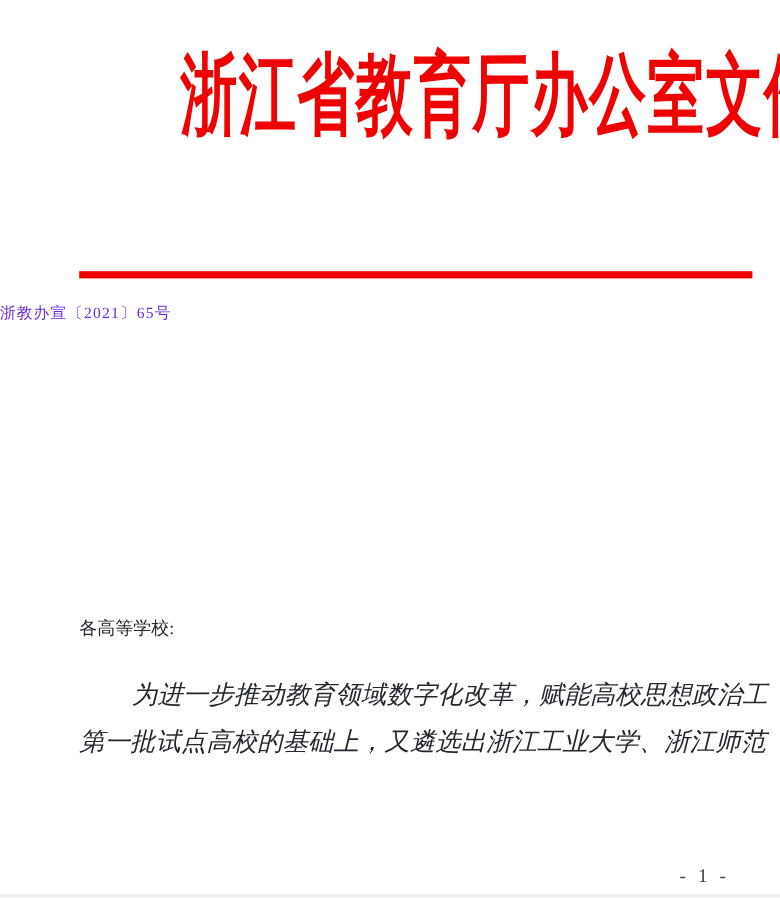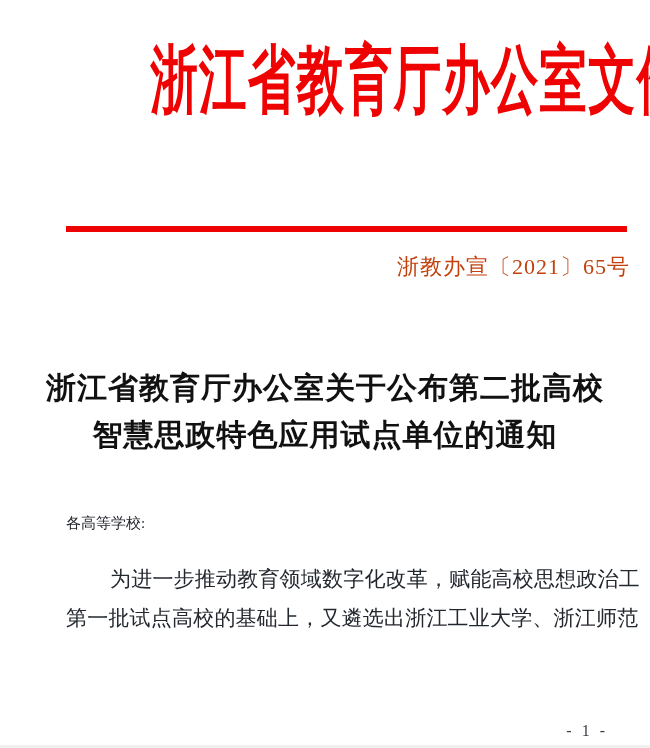--- a/index.html
+++ b/index.html
@@ -43,24 +43,24 @@
     width: 561px;
     height: 6px;
     background: #ee0202;
   }
   
   .doc-number {
     position: absolute;
     top: 252px;
     left: 0;
     right: 20px;
-    text-align: right;
-    font-size: 22px;
+    text-align: left;
+    font-size: 13px;
     letter-spacing: 1px;
-    color: #c2410c;
+    color: #6d28d9;
   }
   
   .doc-title {
     position: absolute;
     top: 364px;
     left: 0;
     right: 0;
     text-align: center;
     font-weight: bold;
     font-size: 30px;
@@ -82,20 +82,21 @@
     top: 560px;
     left: 66px;
     width: 560px;
     font-size: 21px;
     line-height: 39px;
     color: #23272e;
   }
   .body-paragraph .line {
     white-space: nowrap;
     letter-spacing: 0.2px;
+    font-style: italic;
   }
   .body-paragraph .line.indent {
     text-indent: 44px;
   }
   
   .page-number {
     position: absolute;
     top: 722px;
     right: 42px;
     font-size: 16px;
@@ -118,24 +119,20 @@
 <div class="page">
 
   <div class="letterhead-wrap">
     <span class="letterhead">浙江省教育厅办公室文件</span>
   </div>
 
   <div class="red-rule"></div>
 
   <div class="doc-number">浙教办宣〔2021〕65号</div>
 
-  <div class="doc-title">
-    <div>浙江省教育厅办公室关于公布第二批高校</div>
-    <div>智慧思政特色应用试点单位的通知</div>
-  </div>
 
   <div class="salutation">各高等学校:</div>
 
   <div class="body-paragraph">
     <div class="line indent">为进一步推动教育领域数字化改革，赋能高校思想政治工</div>
     <div class="line">第一批试点高校的基础上，又遴选出浙江工业大学、浙江师范</div>
   </div>
 
   <div class="page-number">- 1 -</div>
 

